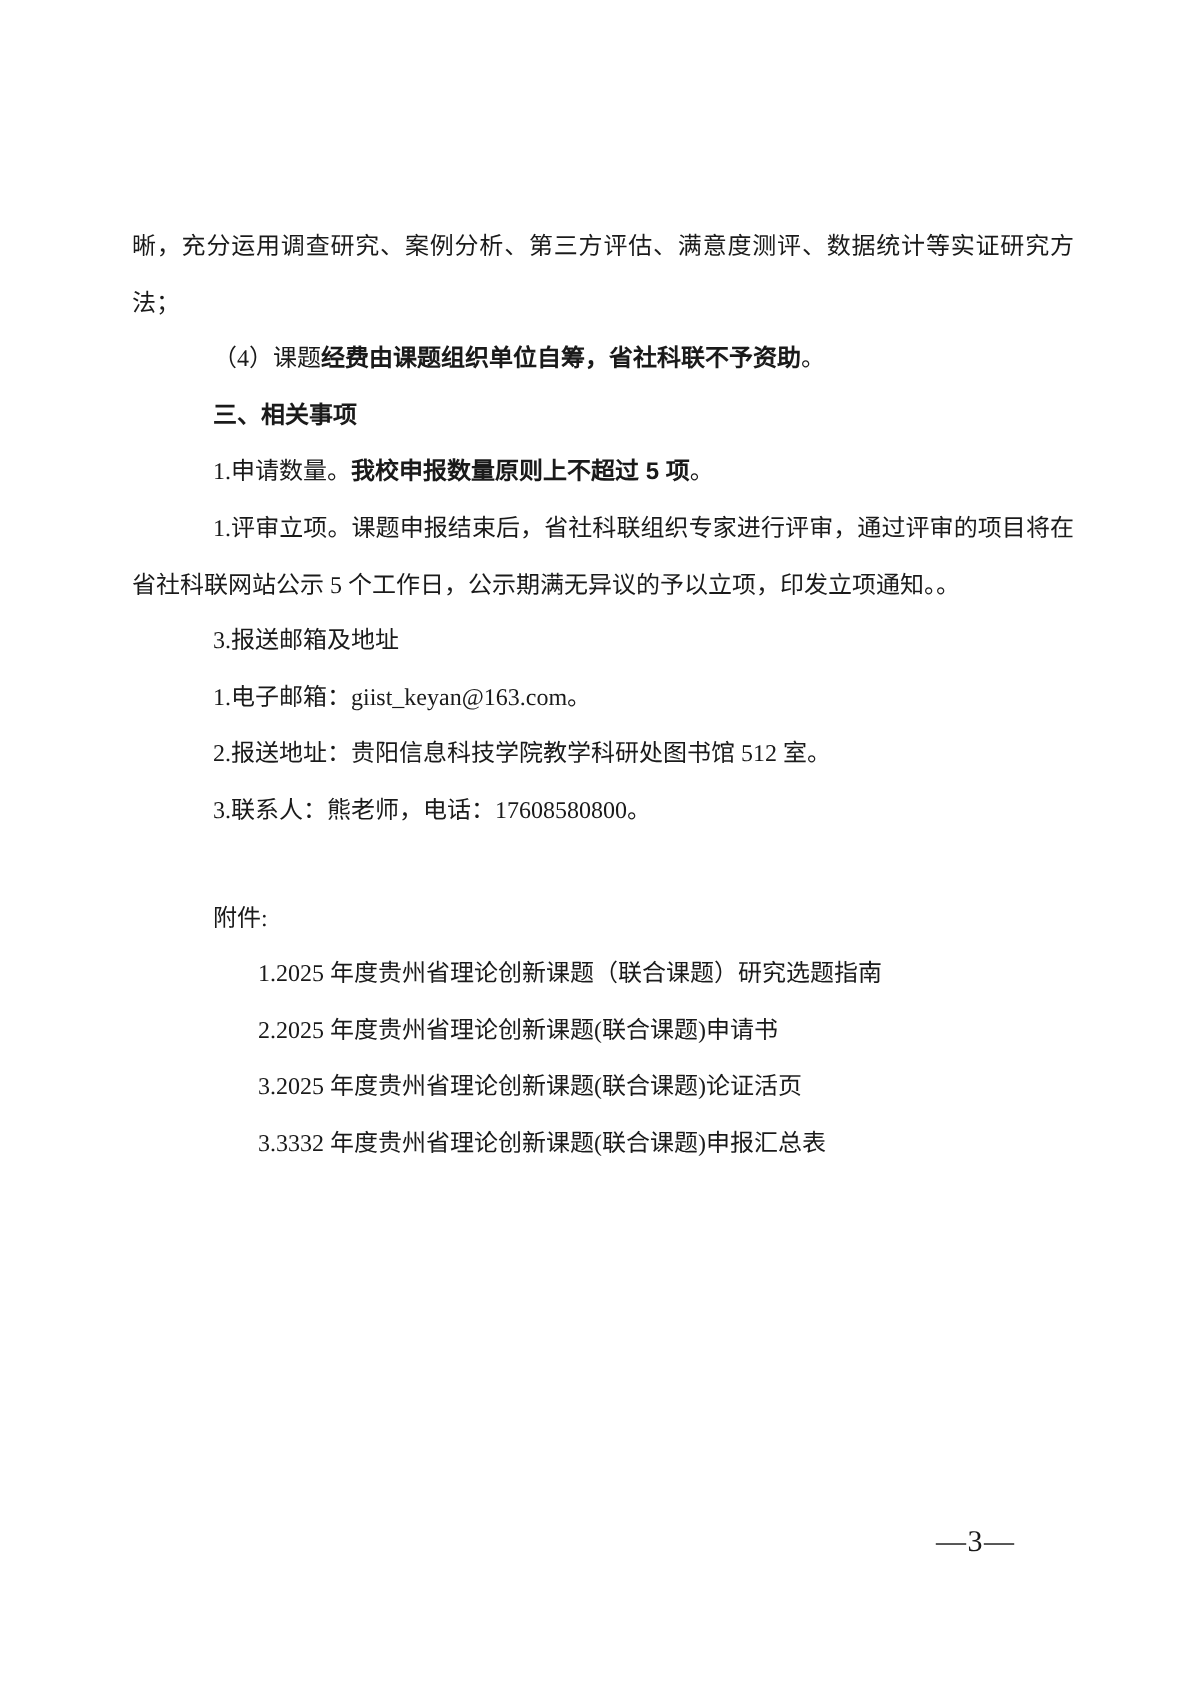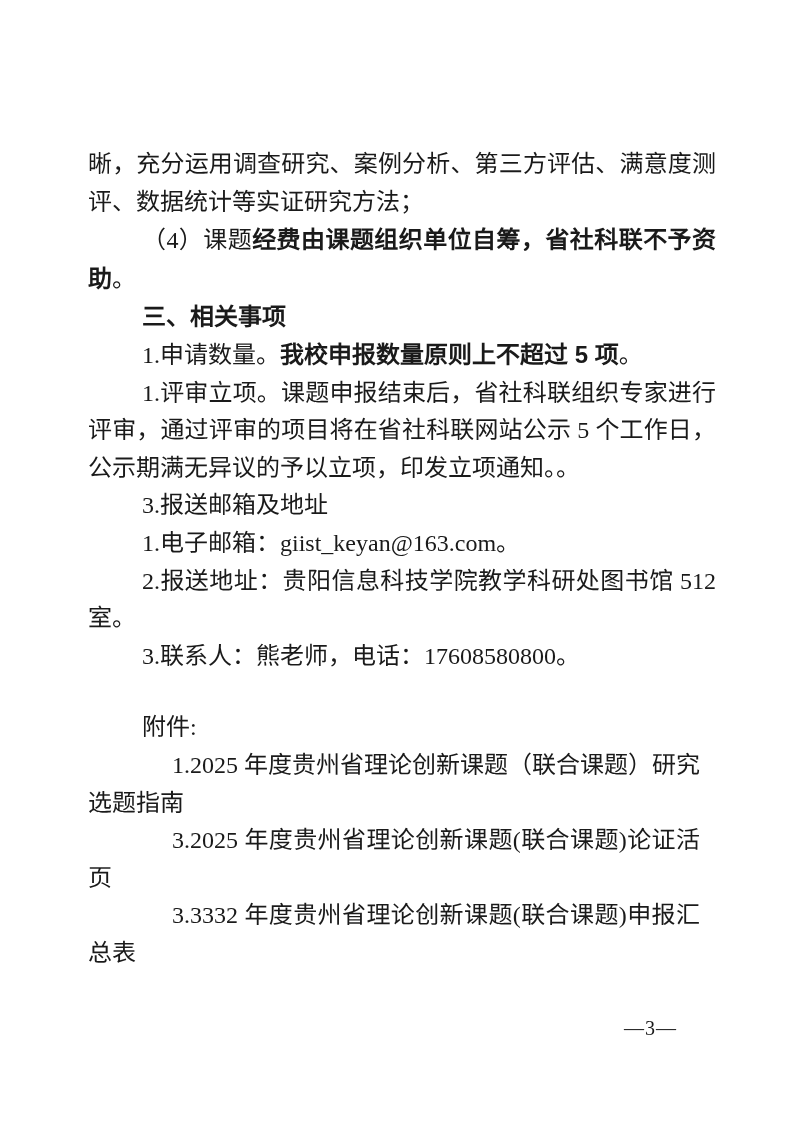--- a/index.html
+++ b/index.html
@@ -17,21 +17,21 @@
     height: 1122px;
     background: #ffffff;
     overflow: hidden;
     color: #1a1a1a;
   }
   .content {
     position: absolute;
     left: 88px;
     top: 146px;
     width: 628px;
-    font-size: 24px;
+    font-size: 16px;
     line-height: 37.6px;
   }
   .para {
     margin: 0;
     text-align: justify;
     text-justify: inter-ideograph;
   }
   .ind { text-indent: 54px; }
   .heading,
   .b {
@@ -77,19 +77,20 @@
 
     <p class="para ind">1.电子邮箱：giist_keyan@163.com。</p>
 
     <p class="para ind">2.报送地址：贵阳信息科技学院教学科研处图书馆 512 室。</p>
 
     <p class="para ind">3.联系人：熊老师，电话：17608580800。</p>
 
     <p class="para attach-label">附件:</p>
 
     <p class="para attach-item">1.2025 年度贵州省理论创新课题（联合课题）研究选题指南</p>
+    <p class="para attach-item">2.2025 年度贵州省理论创新课题(联合课题)申请书</p>
     <p class="para attach-item">3.2025 年度贵州省理论创新课题(联合课题)论证活页</p>
     <p class="para attach-item">3.3332 年度贵州省理论创新课题(联合课题)申报汇总表</p>
 
   </div>
 
   <div class="pagenum">—3—</div>
 </div>
 
 </body></html>

